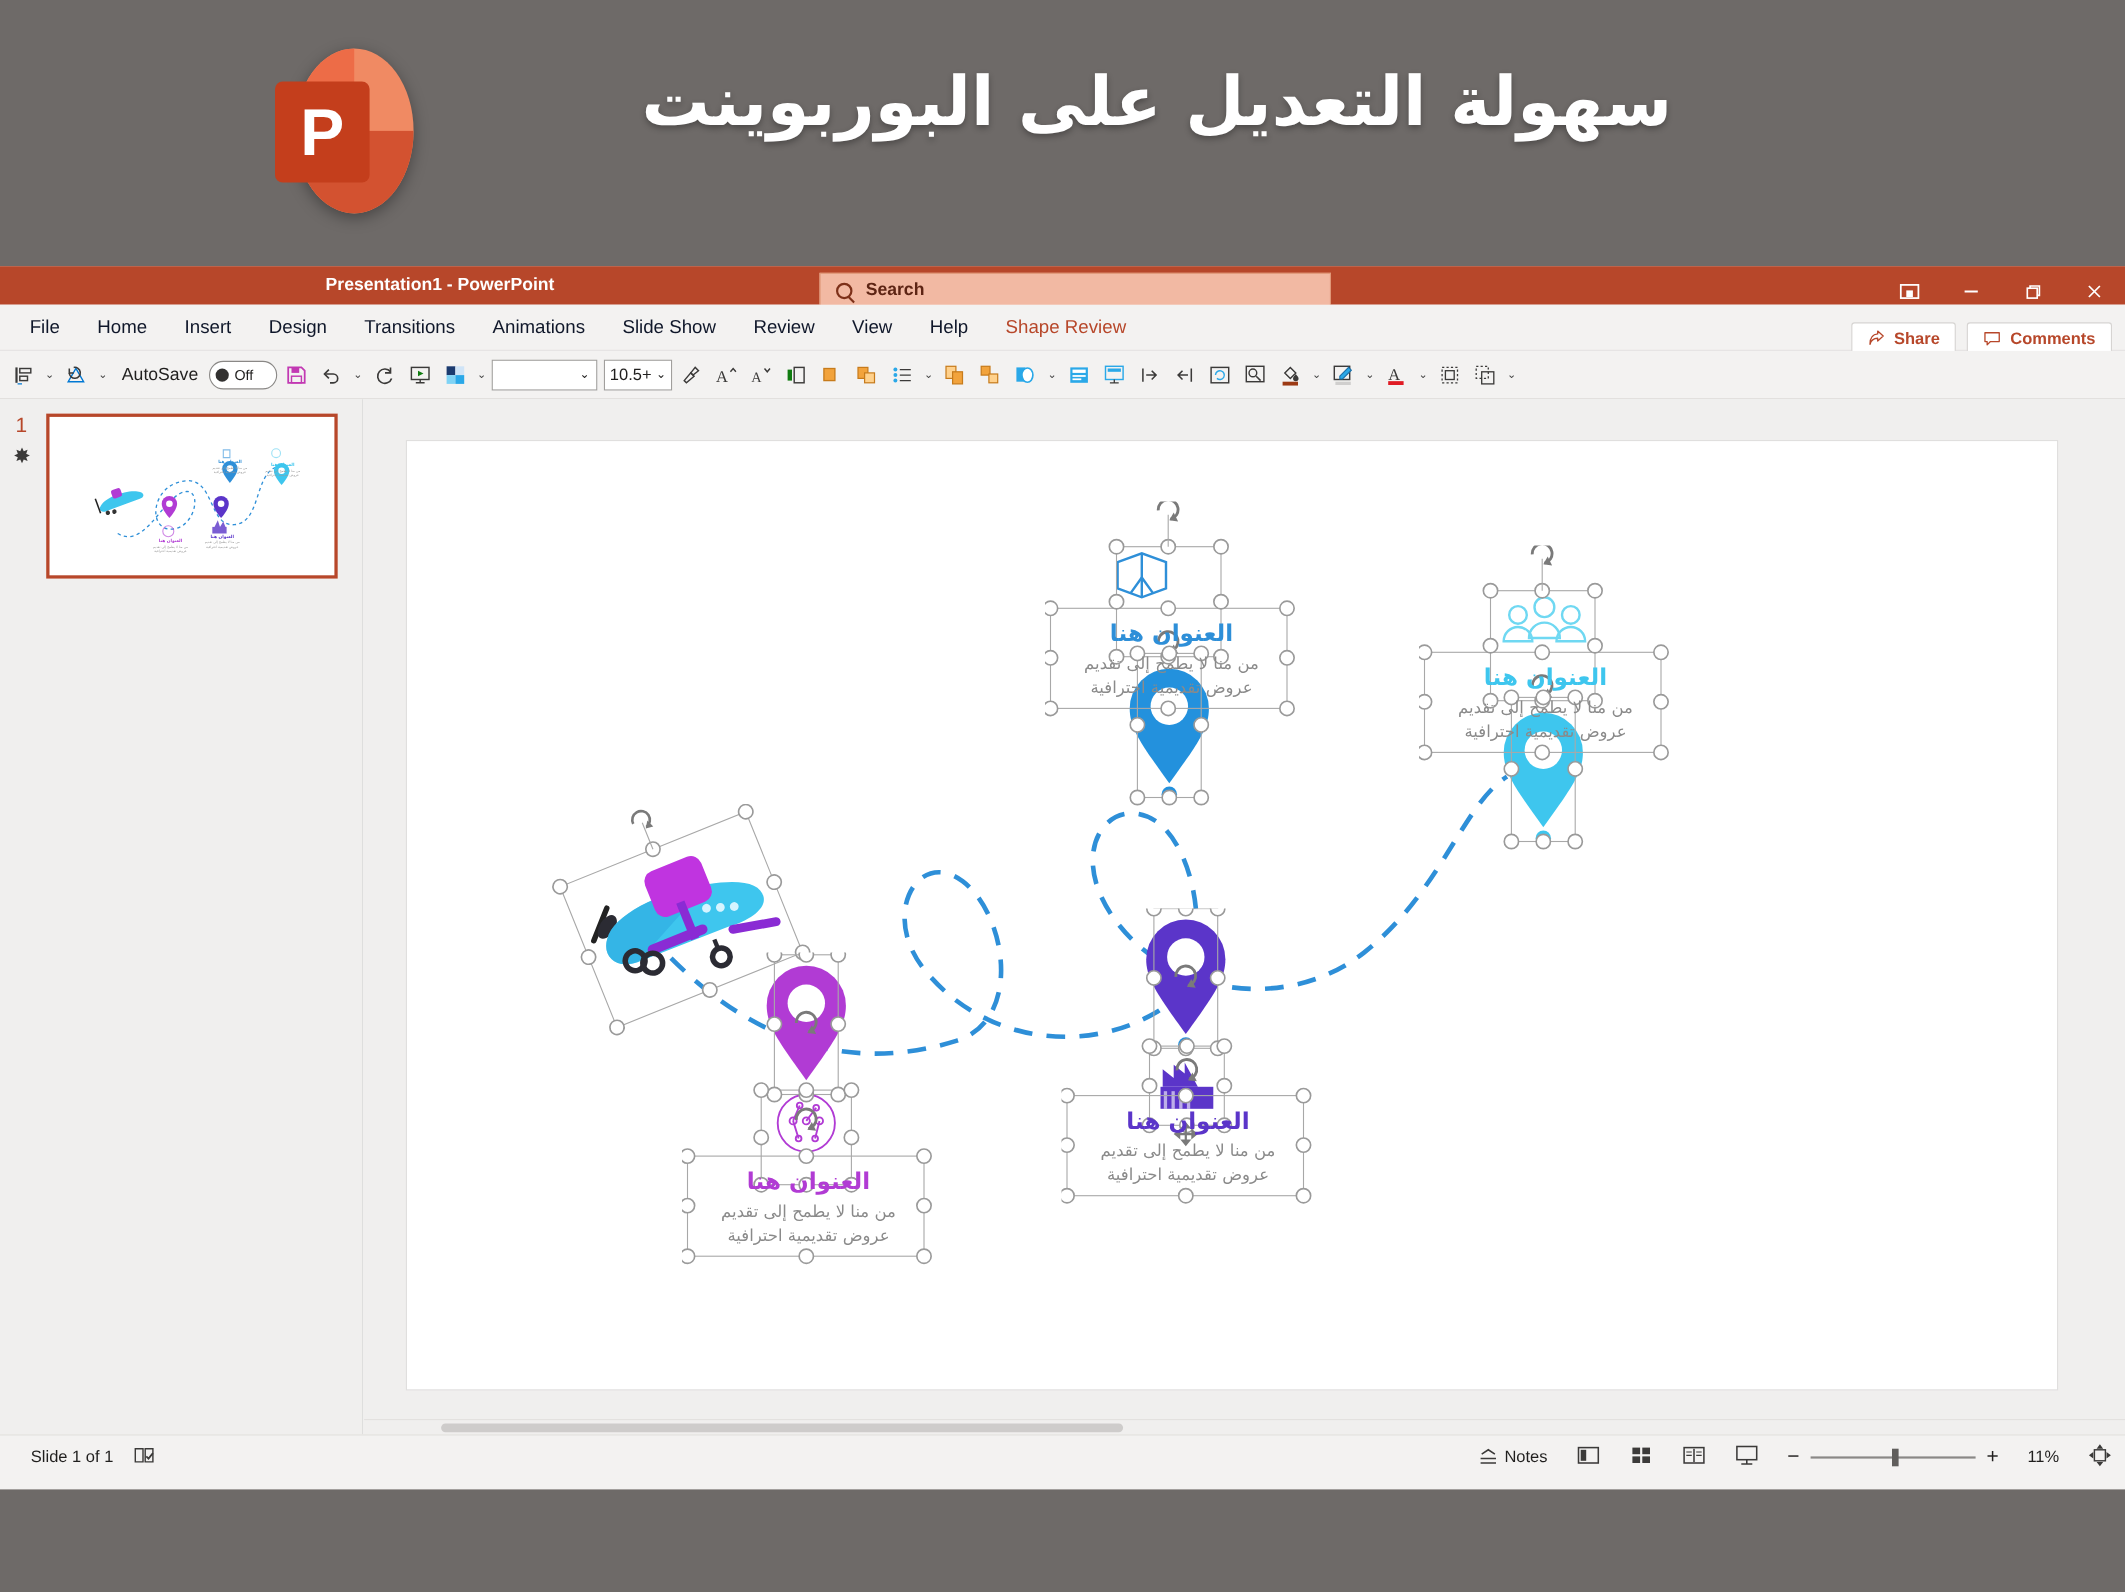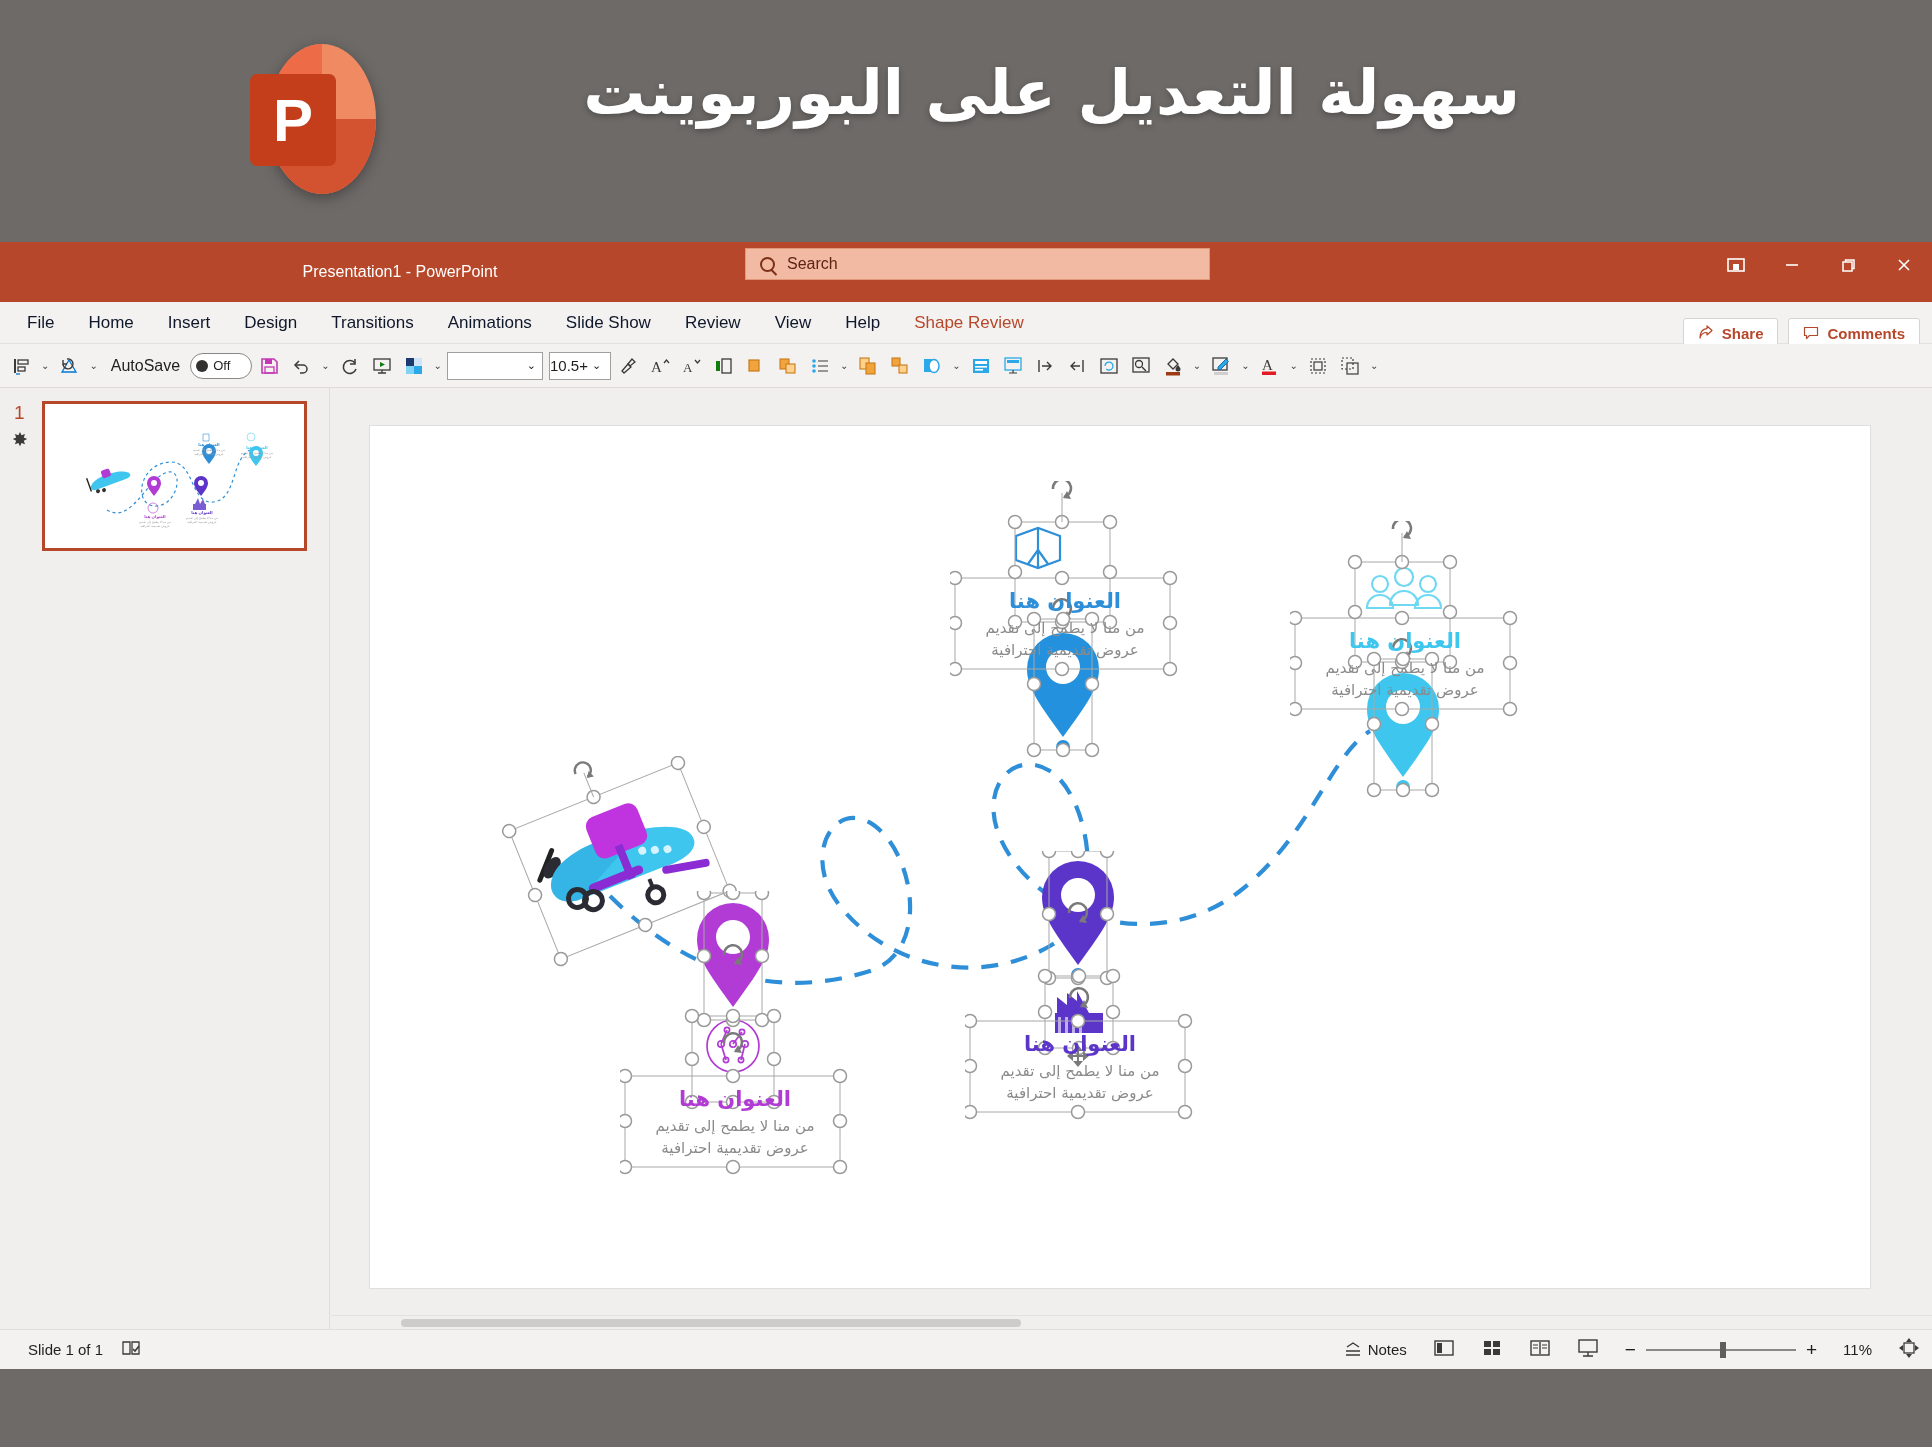--- a/index.html
+++ b/index.html
@@ -48,22 +48,22 @@
   }
 
   
   #app-window {
     position: absolute; left: 0; top: 242px; width: 1932px; height: 1112px;
     background: #f3f2f1;
   }
 
   
   #title-bar {
-    position: relative; width: 100%; height: 60px; background: #b7472a;
-    display: flex; align-items: center;
+    position: relative; width: 100%; height: 35px; background: #b7472a;
+    display: flex; align-items: center; font-weight: bold;
   }
   #window-title {
     position: absolute; left: 0; right: 0; text-align: center;
     color: #fff; font-size: 16px;
     width: 800px;
   }
   #search-box {
     position: absolute; left: 745px; top: 6px; width: 465px; height: 32px;
     background: #f2b9a3; border: 1px solid #e09878;
     display: flex; align-items: center; padding-left: 14px; gap: 12px;
@@ -117,21 +117,21 @@
     font-size: 13px; color: #201f1e;
   }
   #autosave-toggle .knob { width: 12px; height: 12px; border-radius: 50%; background: #323130; }
   #font-name-box {
     width: 96px; height: 28px; background: #fff; border: 1px solid #a19f9d;
     display: flex; align-items: center; justify-content: flex-end; padding-right: 6px;
     font-size: 14px; color: #201f1e;
   }
   #font-size-box {
     width: 62px; height: 28px; background: #fff; border: 1px solid #a19f9d;
-    display: flex; align-items: center; gap: 4px;
+    display: flex; align-items: center; justify-content: center; gap: 4px;
     font-size: 15px; color: #201f1e; margin-left: 4px;
   }
 
   
   #work-area { position: relative; height: 941px; display: flex; background: #f0efee; }
 
   #thumb-pane {
     width: 330px; background: #f0efee; position: relative;
     border-right: 1px solid #dededd;
   }

